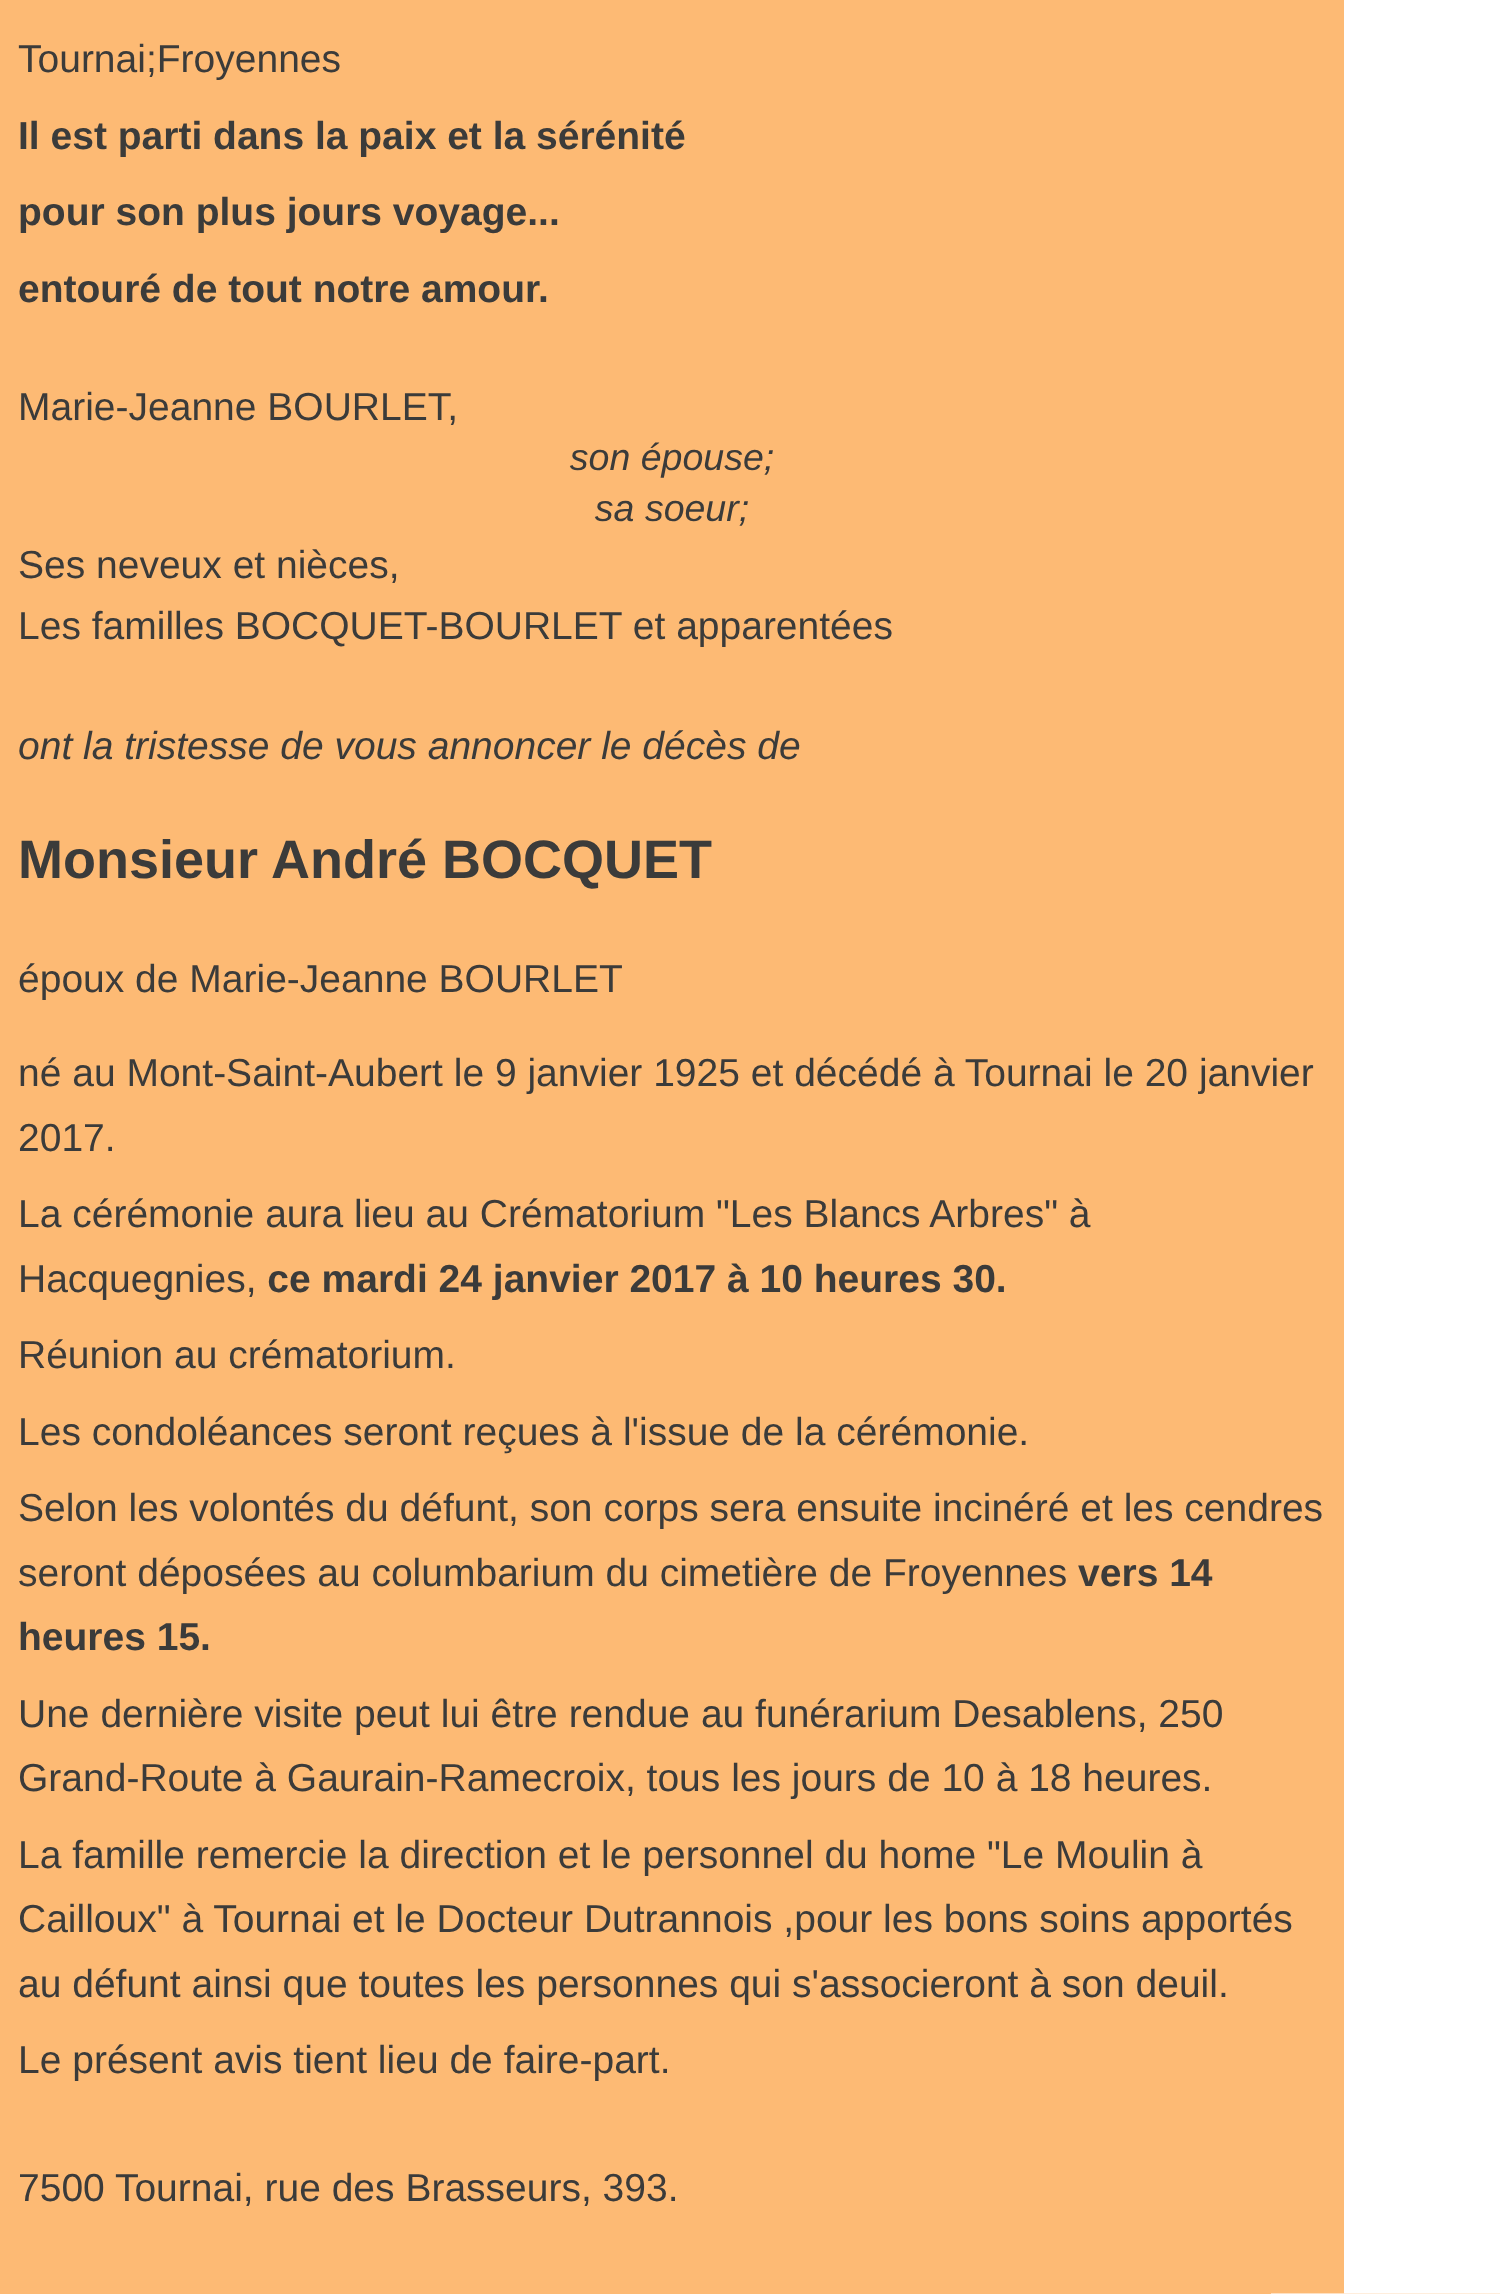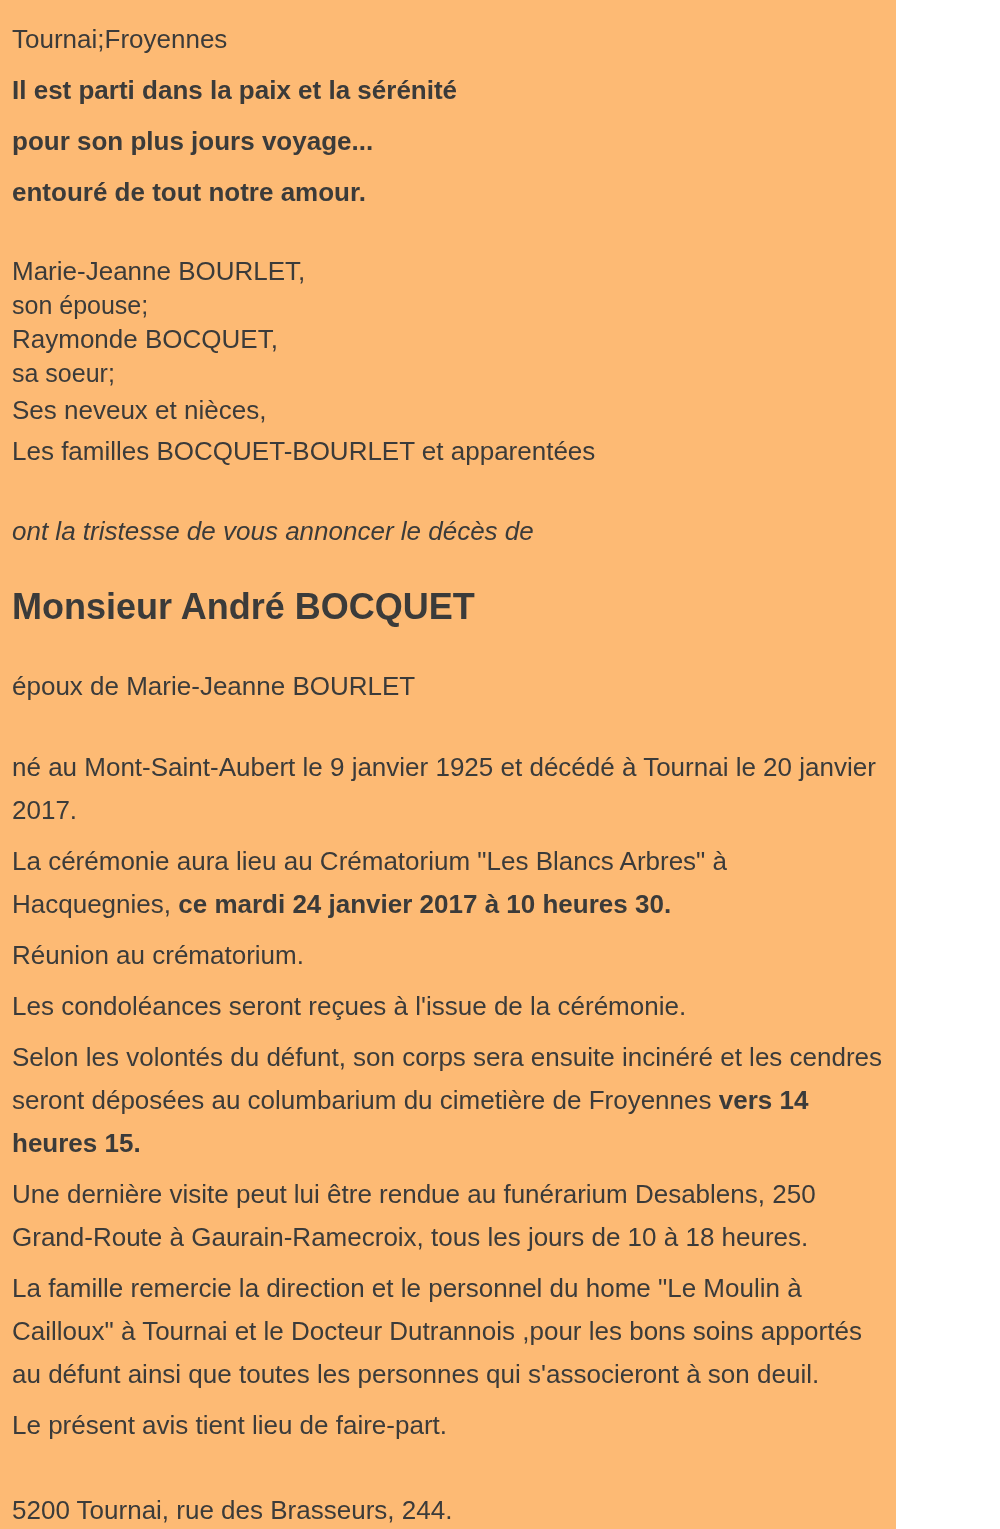--- a/index.html
+++ b/index.html
@@ -30,40 +30,41 @@
     margin-bottom: 8px;
   }
   .relatives {
     margin-top: 40px;
   }
   .relatives p {
     margin: 0;
     line-height: 34px;
   }
   .relation {
-    text-align: left;
+    text-align: center;
+    font-style: italic;
     font-size: 25px;
     padding-right: 2px;
   }
   .family-lines p {
     margin: 0;
     line-height: 41px;
   }
   .announce {
     margin-top: 38px;
     font-style: italic;
   }
   .deceased-title {
     font-size: 36px;
     line-height: 48px;
     font-weight: 700;
     margin: 30px 0 34px 0;
   }
   .spouse-of {
-    margin-bottom: 38px;
+    margin-bottom: 20px;
   }
   .bold {
     font-weight: 700;
   }
   .legal {
     margin-top: 4px;
   }
   .address {
     margin-top: 42px;
   }
@@ -77,21 +78,20 @@
 
   <div>
     <p class="epitaph">Il est parti dans la paix et la sérénité</p>
     <p class="epitaph">pour son plus jours voyage...</p>
     <p class="epitaph">entouré de tout notre amour.</p>
   </div>
 
   <div class="relatives">
     <p>Marie-Jeanne BOURLET,</p>
     <p class="relation">son épouse;</p>
-    <p>Raymonde BOCQUET,</p>
     <p class="relation">sa soeur;</p>
   </div>
 
   <div class="family-lines">
     <p>Ses neveux et nièces,</p>
     <p>Les familles BOCQUET-BOURLET et apparentées</p>
   </div>
 
   <p class="announce">ont la tristesse de vous annoncer le décès de</p>
 
@@ -108,15 +108,15 @@
   <p>Les condoléances seront reçues à l'issue de la cérémonie.</p>
 
   <p><span>Selon les volontés du défunt, son corps sera ensuite incinéré et les cendres seront déposées au columbarium du cimetière de Froyennes </span><span class="bold">vers 14 heures 15.</span></p>
 
   <p>Une dernière visite peut lui être rendue au funérarium Desablens, 250 Grand-Route à Gaurain-Ramecroix, tous les jours de 10 à 18 heures.</p>
 
   <p>La famille remercie la direction et le personnel du home "Le Moulin à Cailloux" à Tournai et le Docteur Dutrannois ,pour les bons soins apportés au défunt ainsi que toutes les personnes qui s'associeront à son deuil.</p>
 
   <p class="legal">Le présent avis tient lieu de faire-part.</p>
 
-  <p class="address">5200 Tournai, rue des Brasseurs, 244.</p>
+  <p class="address">7500 Tournai, rue des Brasseurs, 393.</p>
 
 </div>
 
 </body></html>

